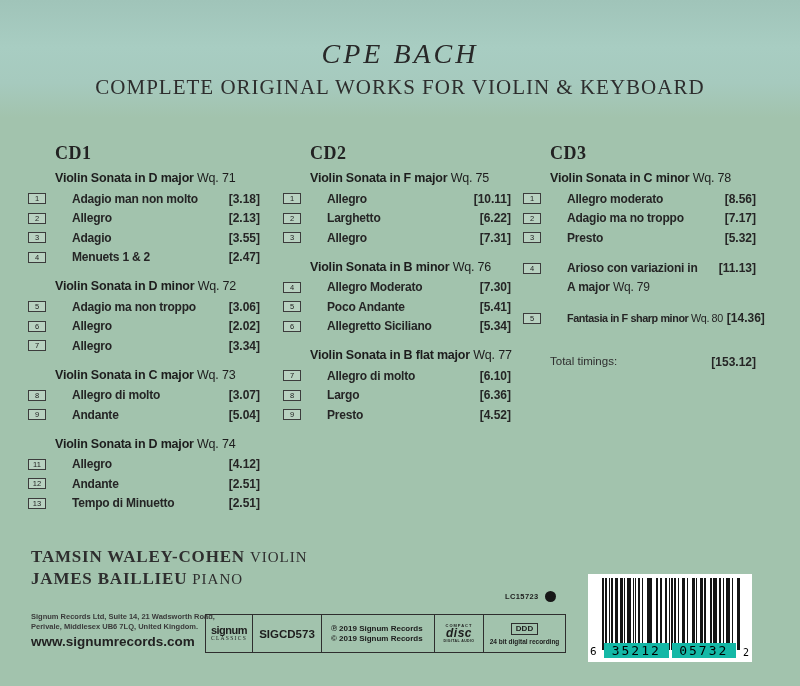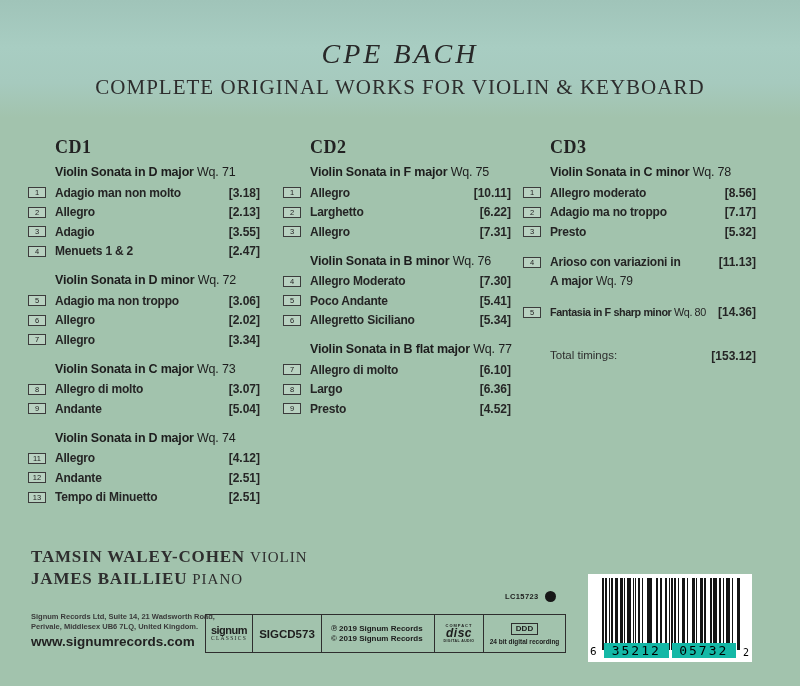--- a/index.html
+++ b/index.html
@@ -14,32 +14,32 @@
     letter-spacing:3px;color:#282828;font-style:italic;}
   .subtitle{margin-top:5px;font-family:"Liberation Serif",serif;font-size:21px;
     letter-spacing:1px;color:#2d2d2d;}
   
   .discs{position:absolute;left:0;top:127px;width:800px;}
   .disc{position:absolute;top:0;}
   .disc-0{left:28px;width:232px;}
   .disc-1{left:283px;width:228px;}
   .disc-2{left:523px;width:233px;}
   .disc-label{font-family:"Liberation Serif",serif;font-size:18px;font-weight:700;
-    letter-spacing:.5px;color:#222;margin:10px 0 6px 27px;}
+    letter-spacing:.5px;color:#222;margin:16px 0 6px 27px;}
   .sec{margin-bottom:11px;}
   .sec-title{margin:0 0 3px 27px;font-size:12.5px;line-height:16px;font-weight:700;
     color:#1d1d1d;white-space:nowrap;letter-spacing:-.2px;}
   .wq{font-weight:400;}
   .trow{display:flex;align-items:center;height:19.5px;font-size:12px;}
   .trow.multi{height:auto;align-items:flex-start;}
   .trow.multi .tnum{margin-top:4px;}
   .trow.multi .tname,.trow.multi .ttime{line-height:19.5px;}
   .tnum{flex:none;width:18px;height:11px;box-sizing:border-box;border:1px solid #3c3c3c;
     background:rgba(255,255,255,.25);font-size:7.5px;line-height:9px;text-align:center;color:#222;}
-  .tname{margin-left:9px;font-weight:700;letter-spacing:-.2px;white-space:nowrap;color:#252525;}
+  .tname{margin-left:26px;font-weight:700;letter-spacing:-.2px;white-space:nowrap;color:#252525;}
   .tname .line2{display:block;}
   .trow.tight .tname{font-size:10.8px;letter-spacing:-.4px;}
   .ttime{margin-left:auto;font-weight:700;color:#252525;padding-left:4px;}
   .total-row{display:flex;margin:27px 0 0 27px;font-size:11.5px;color:#2e2e2e;}
   .total-row .ttime{font-size:12px;}
   
   .artists{position:absolute;left:31px;top:546px;font-family:"Liberation Serif",serif;color:#2e2e2e;}
   .artist-line{font-size:17px;line-height:22px;letter-spacing:.8px;white-space:nowrap;}
   .artist-name{font-weight:700;}
   .artist-role{font-weight:400;font-size:15px;letter-spacing:1px;}

